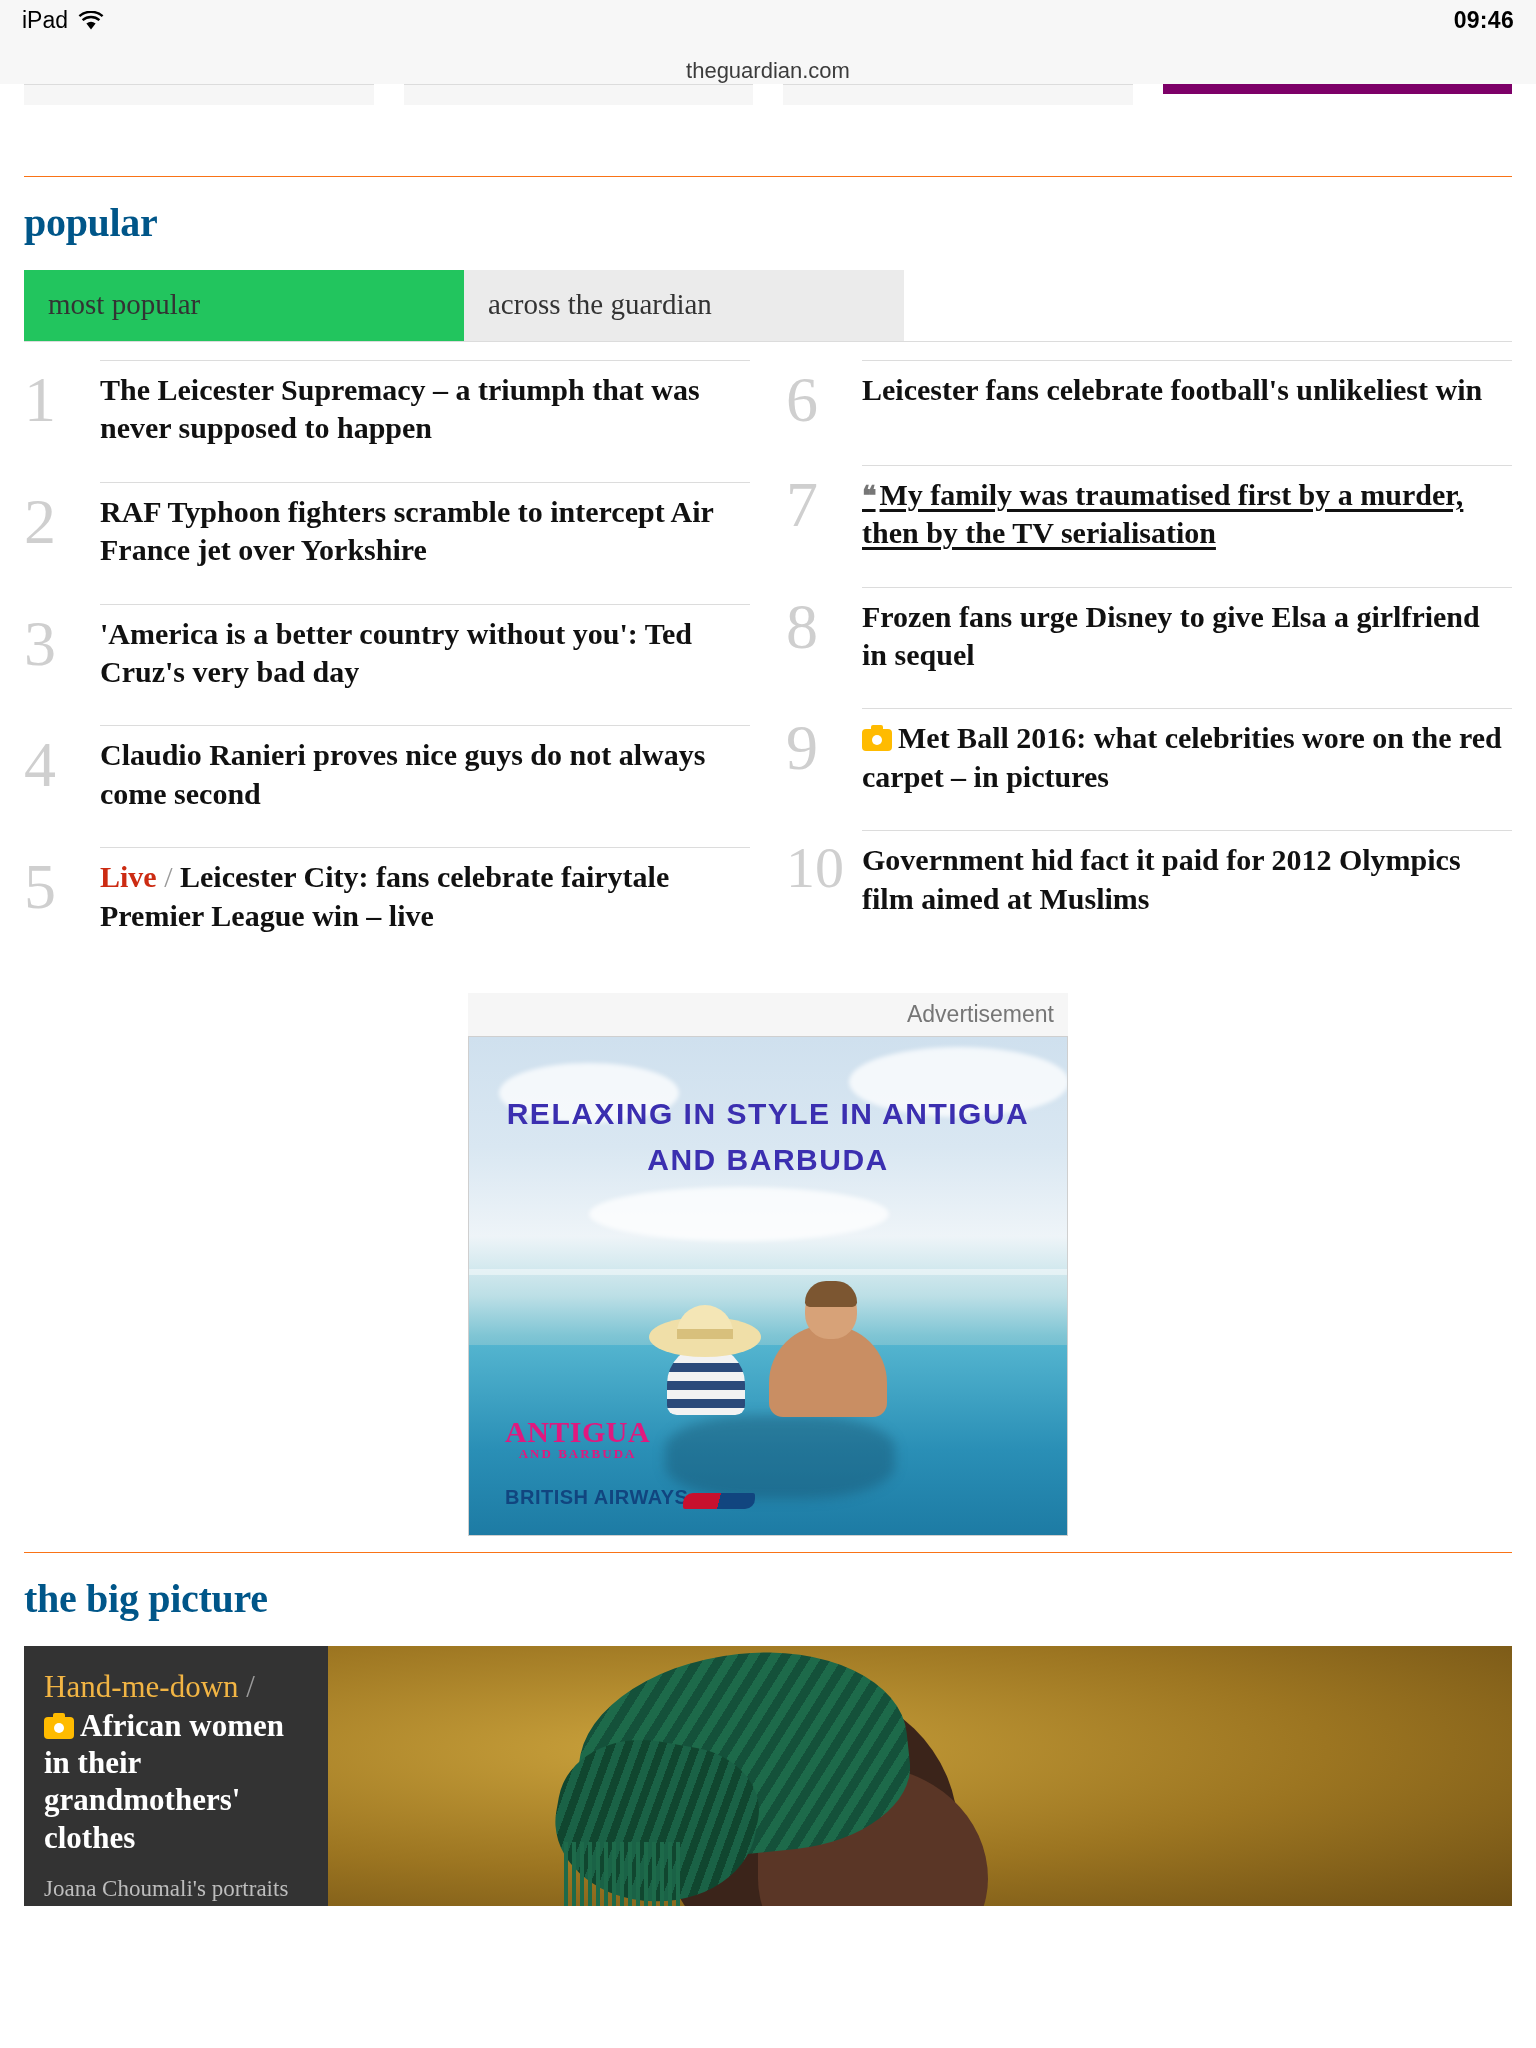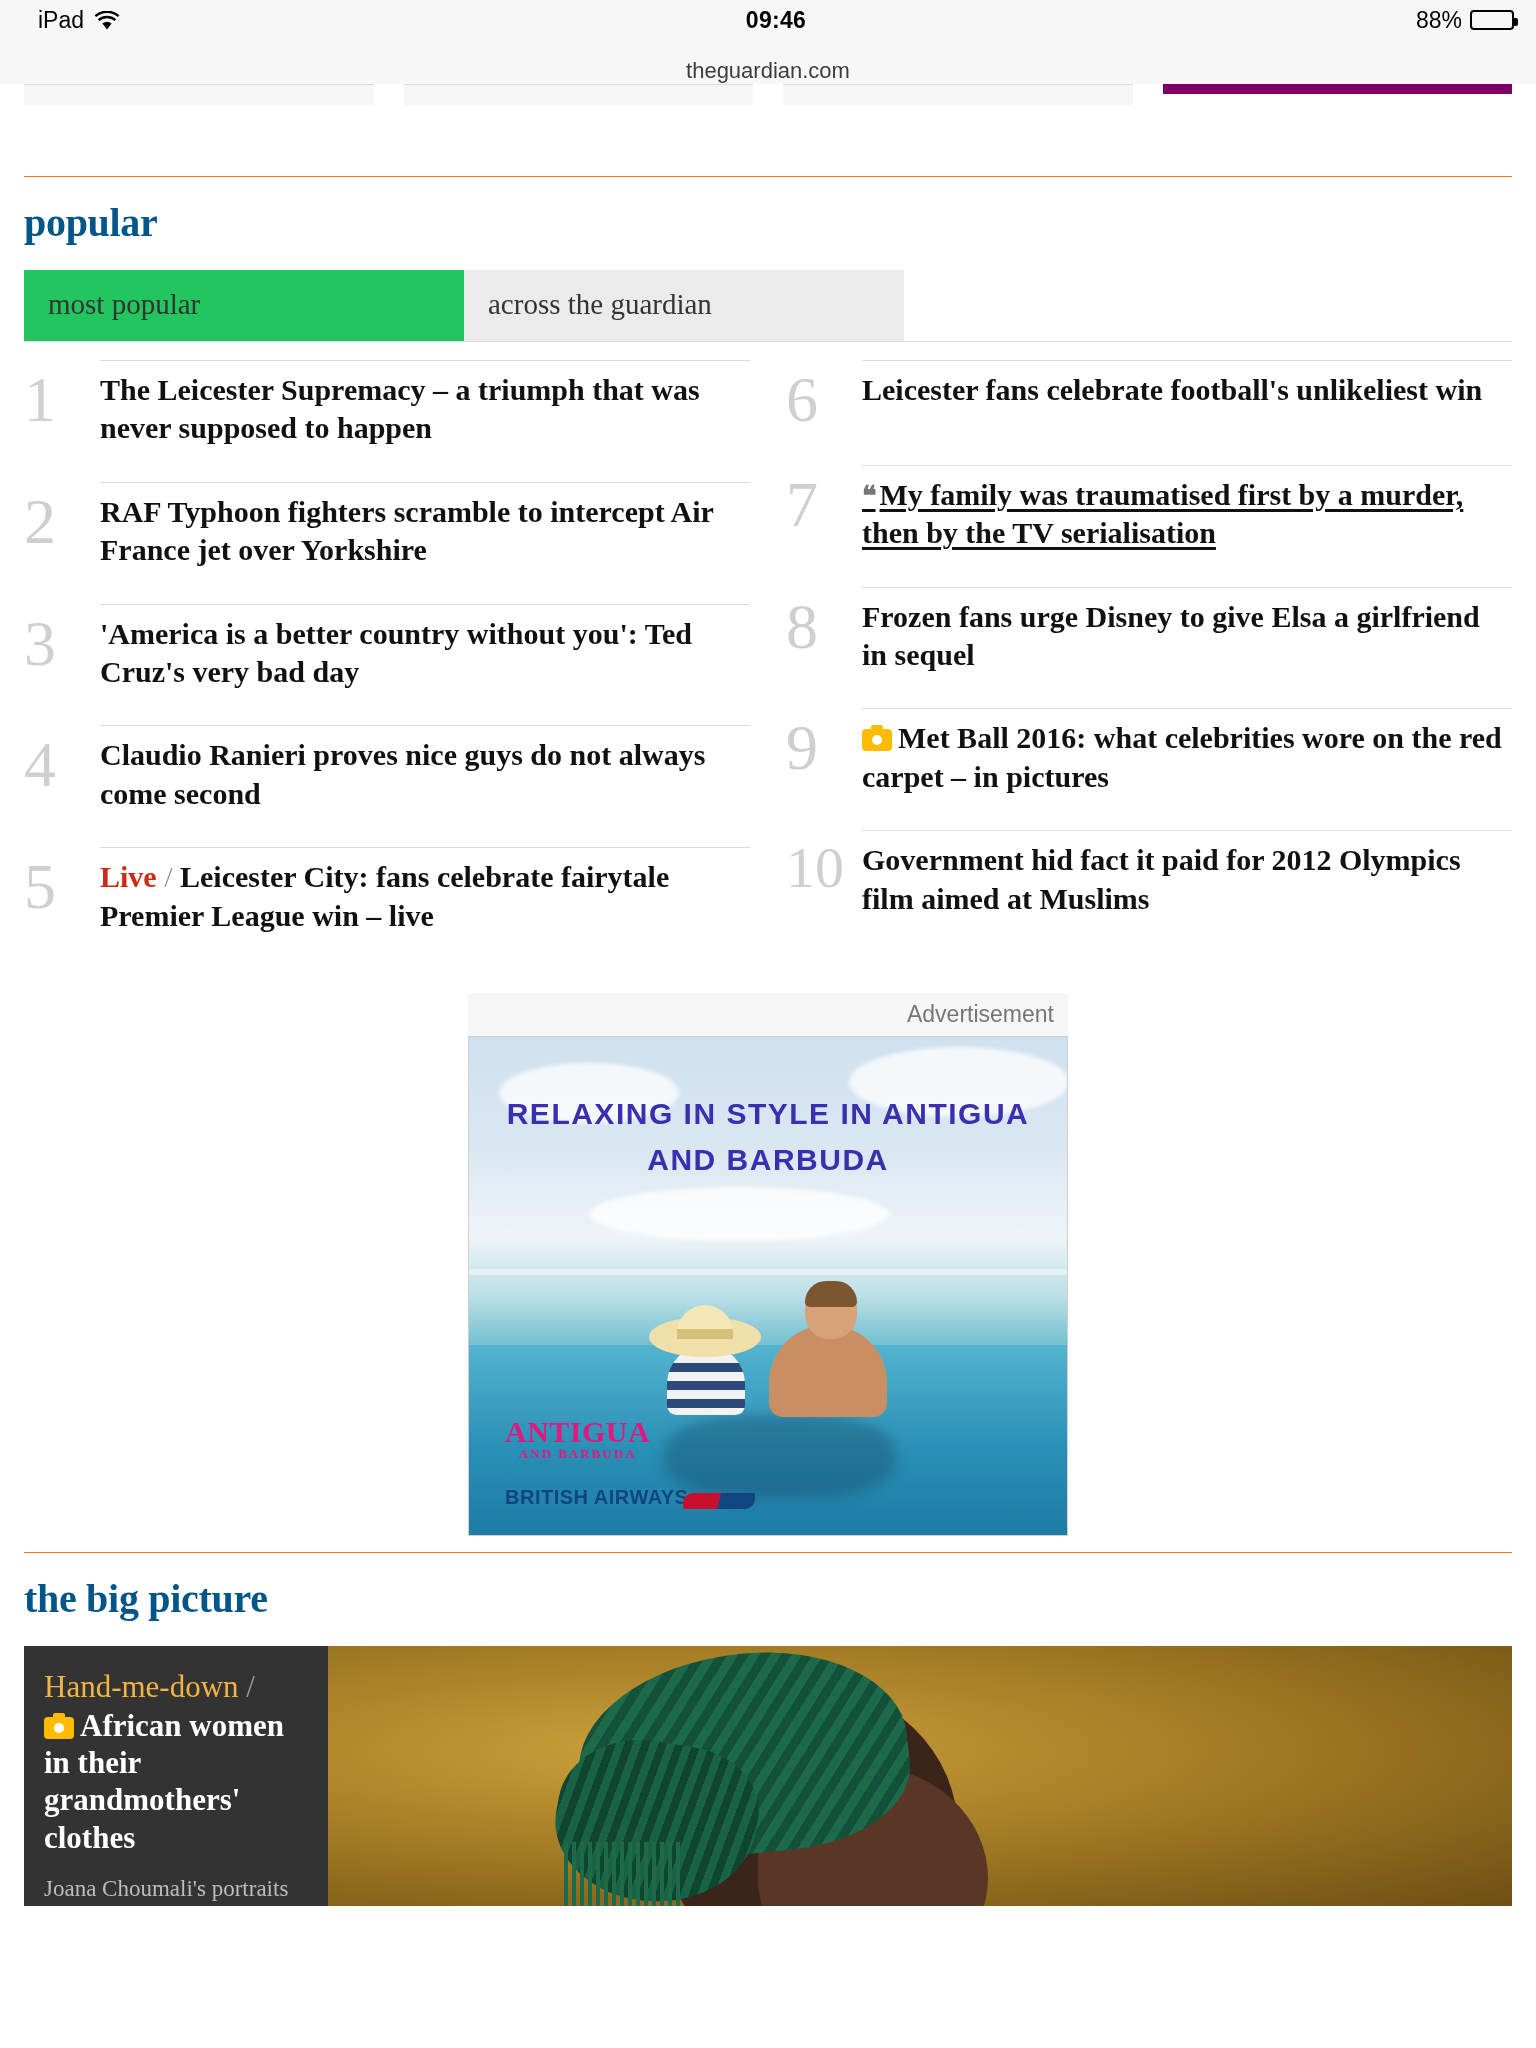--- a/index.html
+++ b/index.html
@@ -26,21 +26,20 @@
     font-family: "Liberation Sans", sans-serif;
     font-size: 23px;
     color: #000;
     box-sizing: border-box;
   }
   .status-left {
     display: flex;
     align-items: center;
     gap: 10px;
     flex: 1;
-    margin-left: 16px;
   }
   .status-center {
     flex: 0 0 auto;
     font-weight: bold;
     font-size: 23px;
     letter-spacing: 0.3px;
   }
   .status-right {
     flex: 1;
     display: flex;
@@ -468,26 +467,20 @@
     <span>iPad</span>
     <span class="wifi-icon">
       <svg width="26" height="20" viewBox="0 0 26 20">
         <path d="M13 18.5 L8.4 12.6 A7.6 7.6 0 0 1 17.6 12.6 Z" fill="#000"></path>
         <path d="M4.6 9.2 A12.8 12.8 0 0 1 21.4 9.2" fill="none" stroke="#000" stroke-width="2.4"></path>
         <path d="M1.4 5.2 A17.4 17.4 0 0 1 24.6 5.2" fill="none" stroke="#000" stroke-width="2.4"></path>
       </svg>
     </span>
   </div>
   <div class="status-center">09:46</div>
-  <div class="status-right">
-    <span>88%</span>
-    <span class="battery">
-      <span class="battery-fill" style="width:88%"></span>
-    </span>
-  </div>
 </div>
 
 <div class="url-bar">
   <span>theguardian.com</span>
 </div>
 
 <div class="page">
 
   <div class="cut-row">
     <div class="cut-card"></div>

